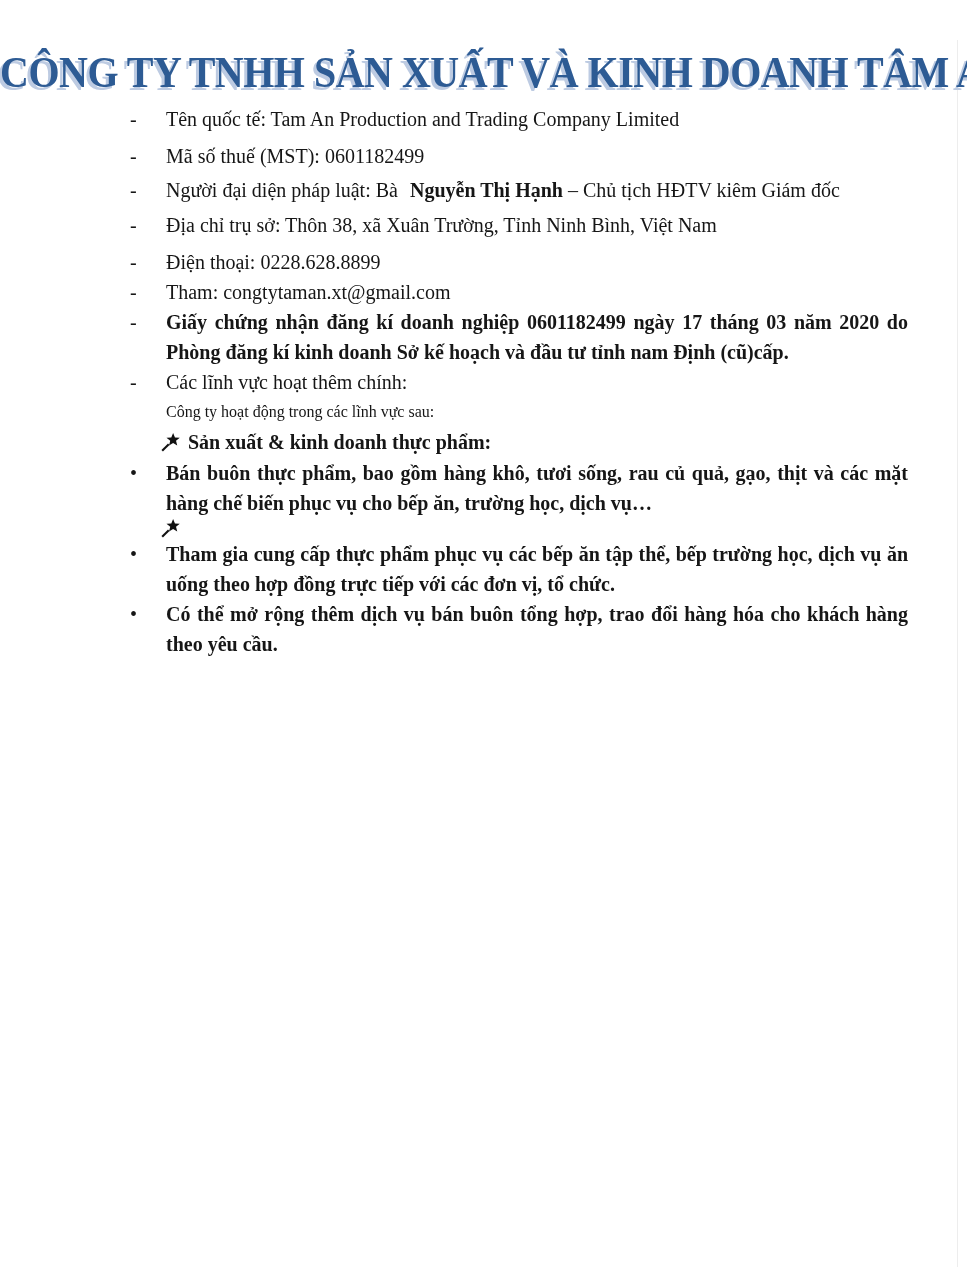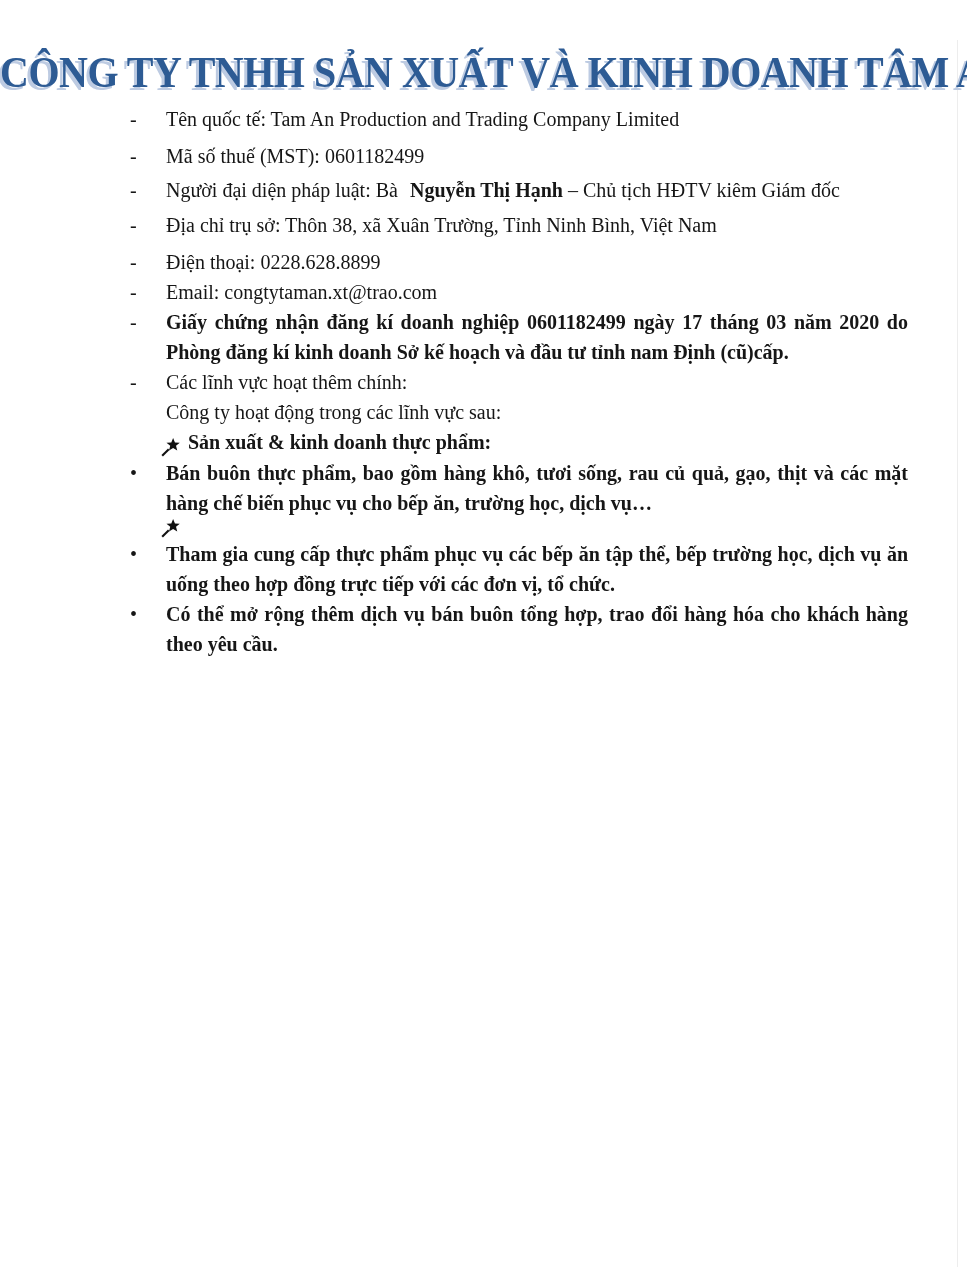--- a/index.html
+++ b/index.html
@@ -49,27 +49,27 @@
   .row .text{
     flex:1;
   }
   .justify{text-align:justify;font-weight:bold;}
   .mb7{margin-bottom:7px;}
   .mb4{margin-bottom:4px;}
   .mb5{margin-bottom:5px;}
   .b{font-weight:bold;margin-left:7px;}
   .intro-line{
     margin-left:36px;
-    font-size:20px;
+    font-size:16px;
     line-height:30px;
   }
   .star-heading{
     margin-left:30px;
     display:flex;
-    align-items:flex-end;
+    align-items:center;
     gap:7px;
     font-size:20px;
     font-weight:bold;
     line-height:31px;
     font-family:Liberation Serif, serif;
   }
   .star-heading svg{
     width:21px;height:21px;
     flex:0 0 21px;
   }
@@ -104,21 +104,21 @@
       <div class="text">Địa chỉ trụ sở: Thôn 38, xã Xuân Trường, Tỉnh Ninh Bình, Việt Nam</div>
     </div>
 
     <div class="row">
       <span class="marker">-</span>
       <div class="text">Điện thoại: 0228.628.8899</div>
     </div>
 
     <div class="row">
       <span class="marker">-</span>
-      <div class="text">Email: congtytaman.xt@trao.com</div>
+      <div class="text">Tham: congtytaman.xt@gmail.com</div>
     </div>
 
     <div class="row">
       <span class="marker">-</span>
       <div class="text justify">Giấy chứng nhận đăng kí doanh nghiệp 0601182499 ngày 17 tháng 03 năm 2020 do Phòng đăng kí kinh doanh Sở kế hoạch và đầu tư tỉnh nam Định (cũ)cấp.</div>
     </div>
 
     <div class="row">
       <span class="marker">-</span>
       <div class="text">Các lĩnh vực hoạt thêm chính:</div>

